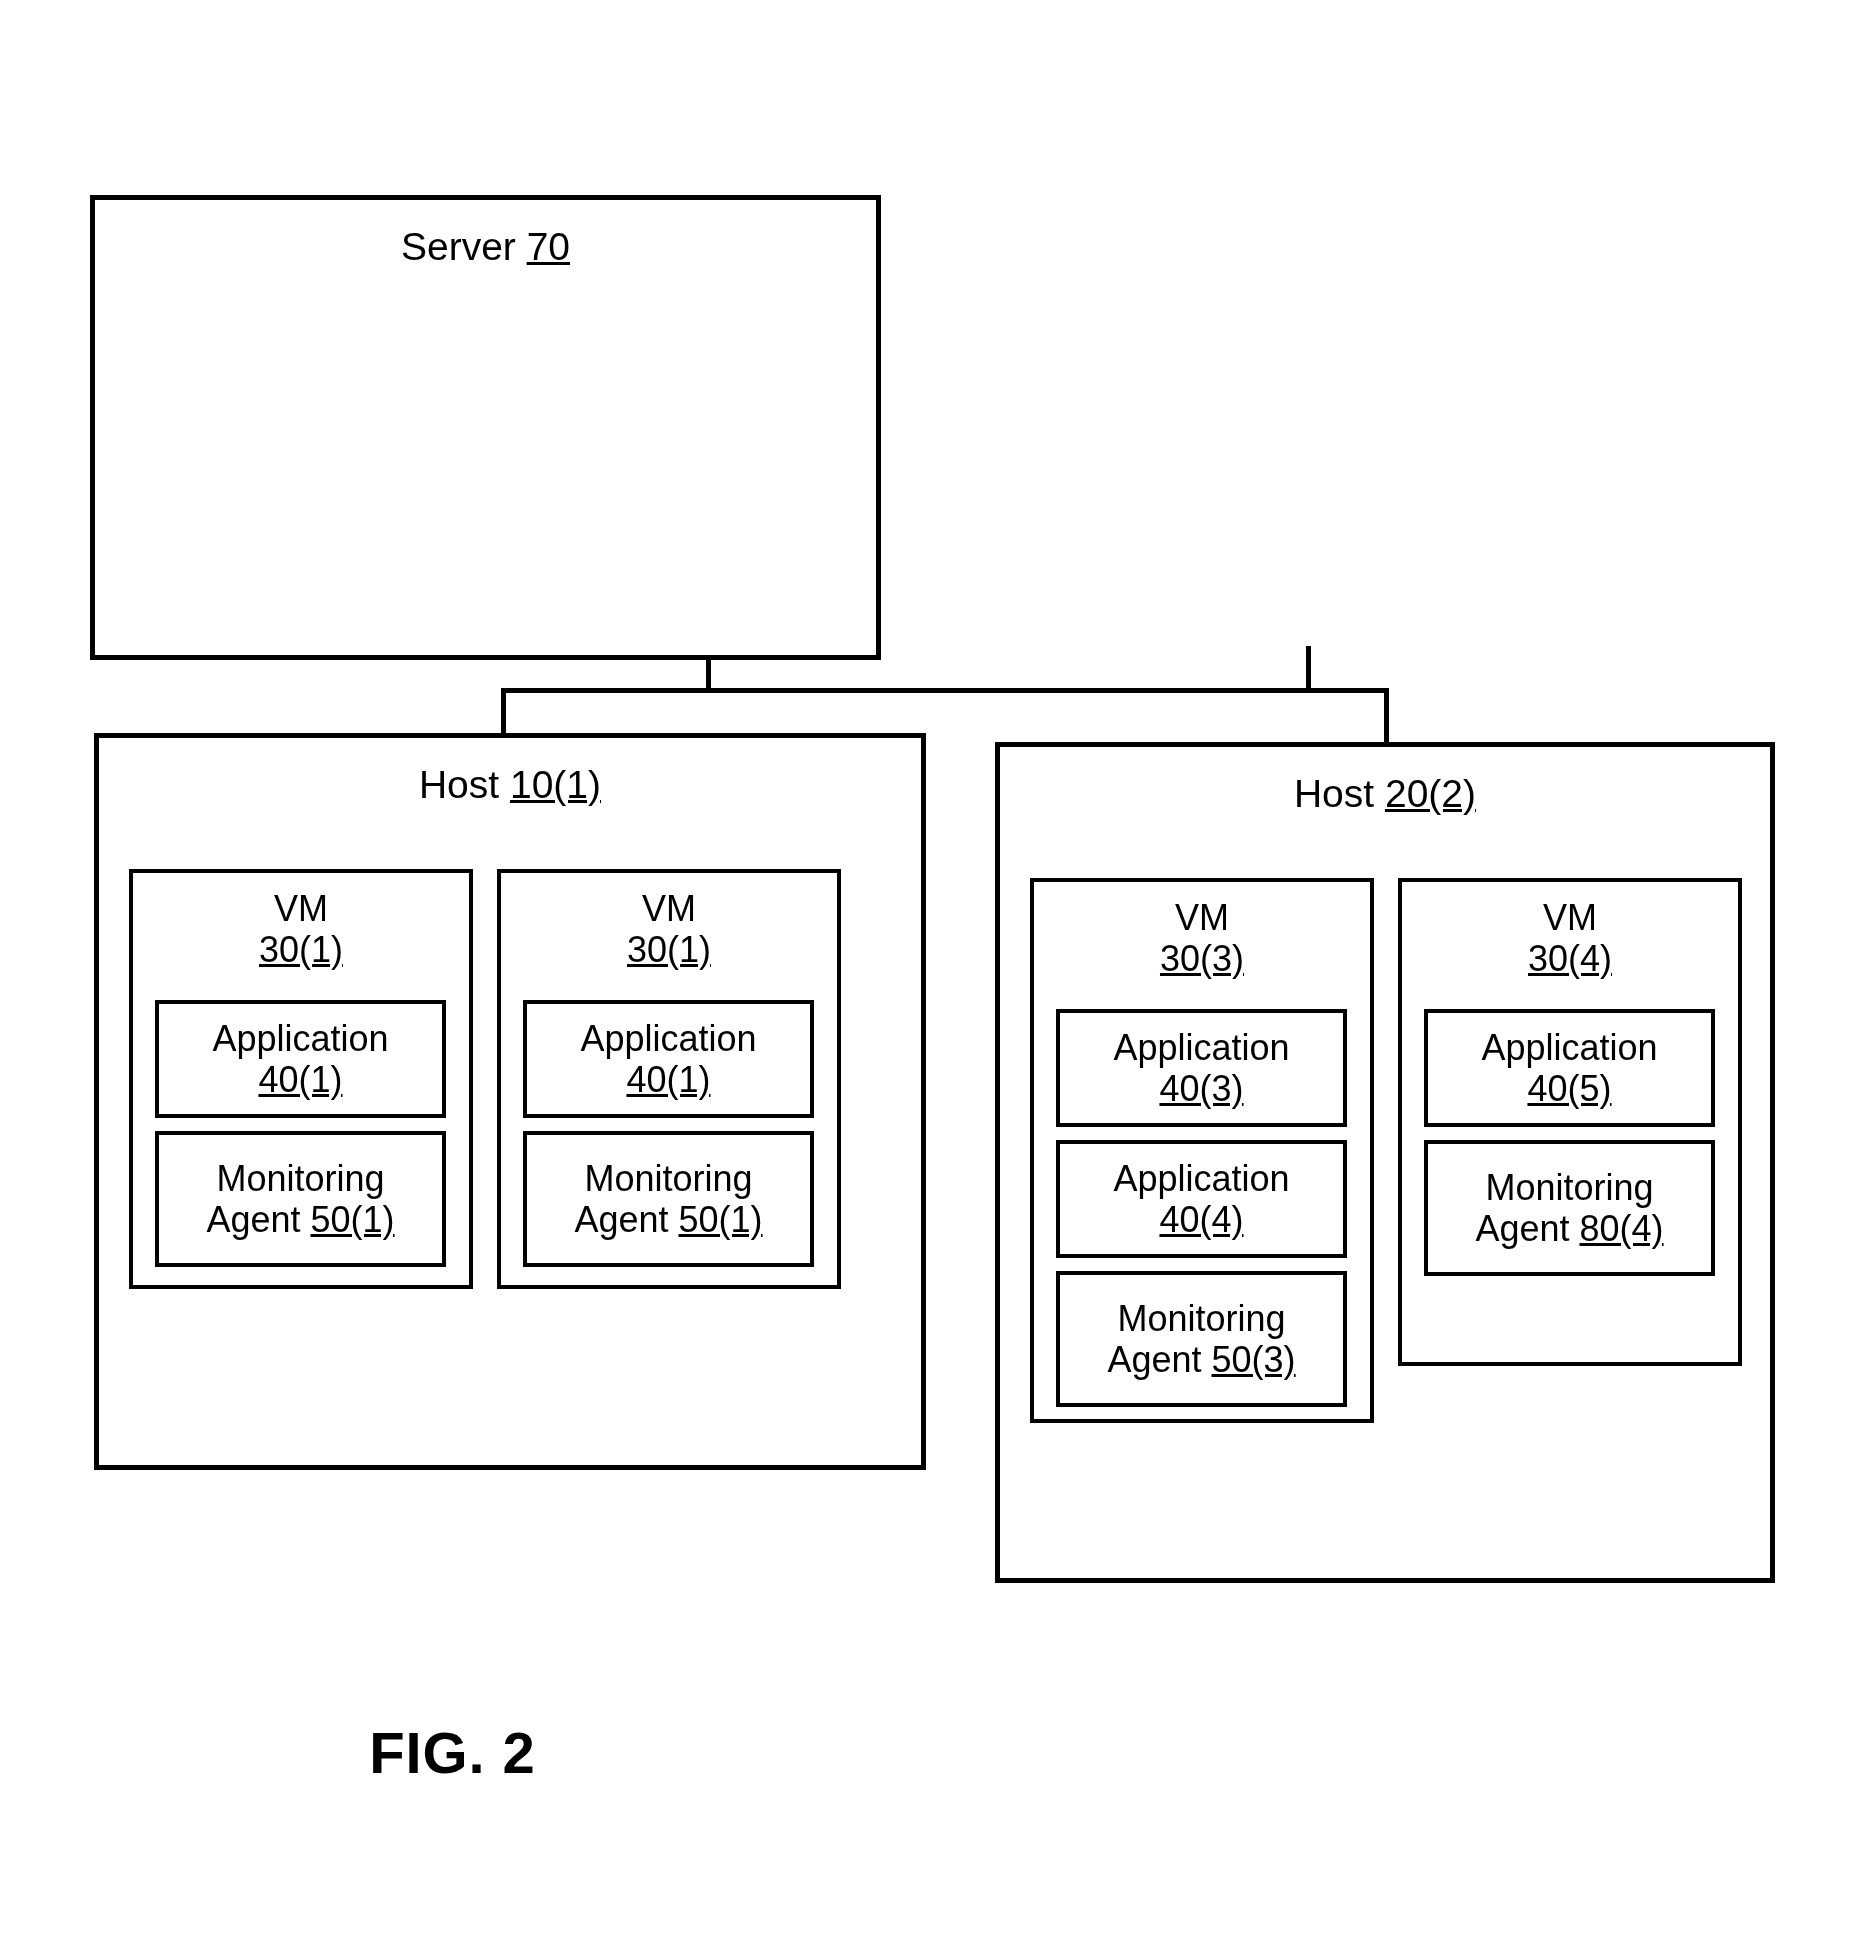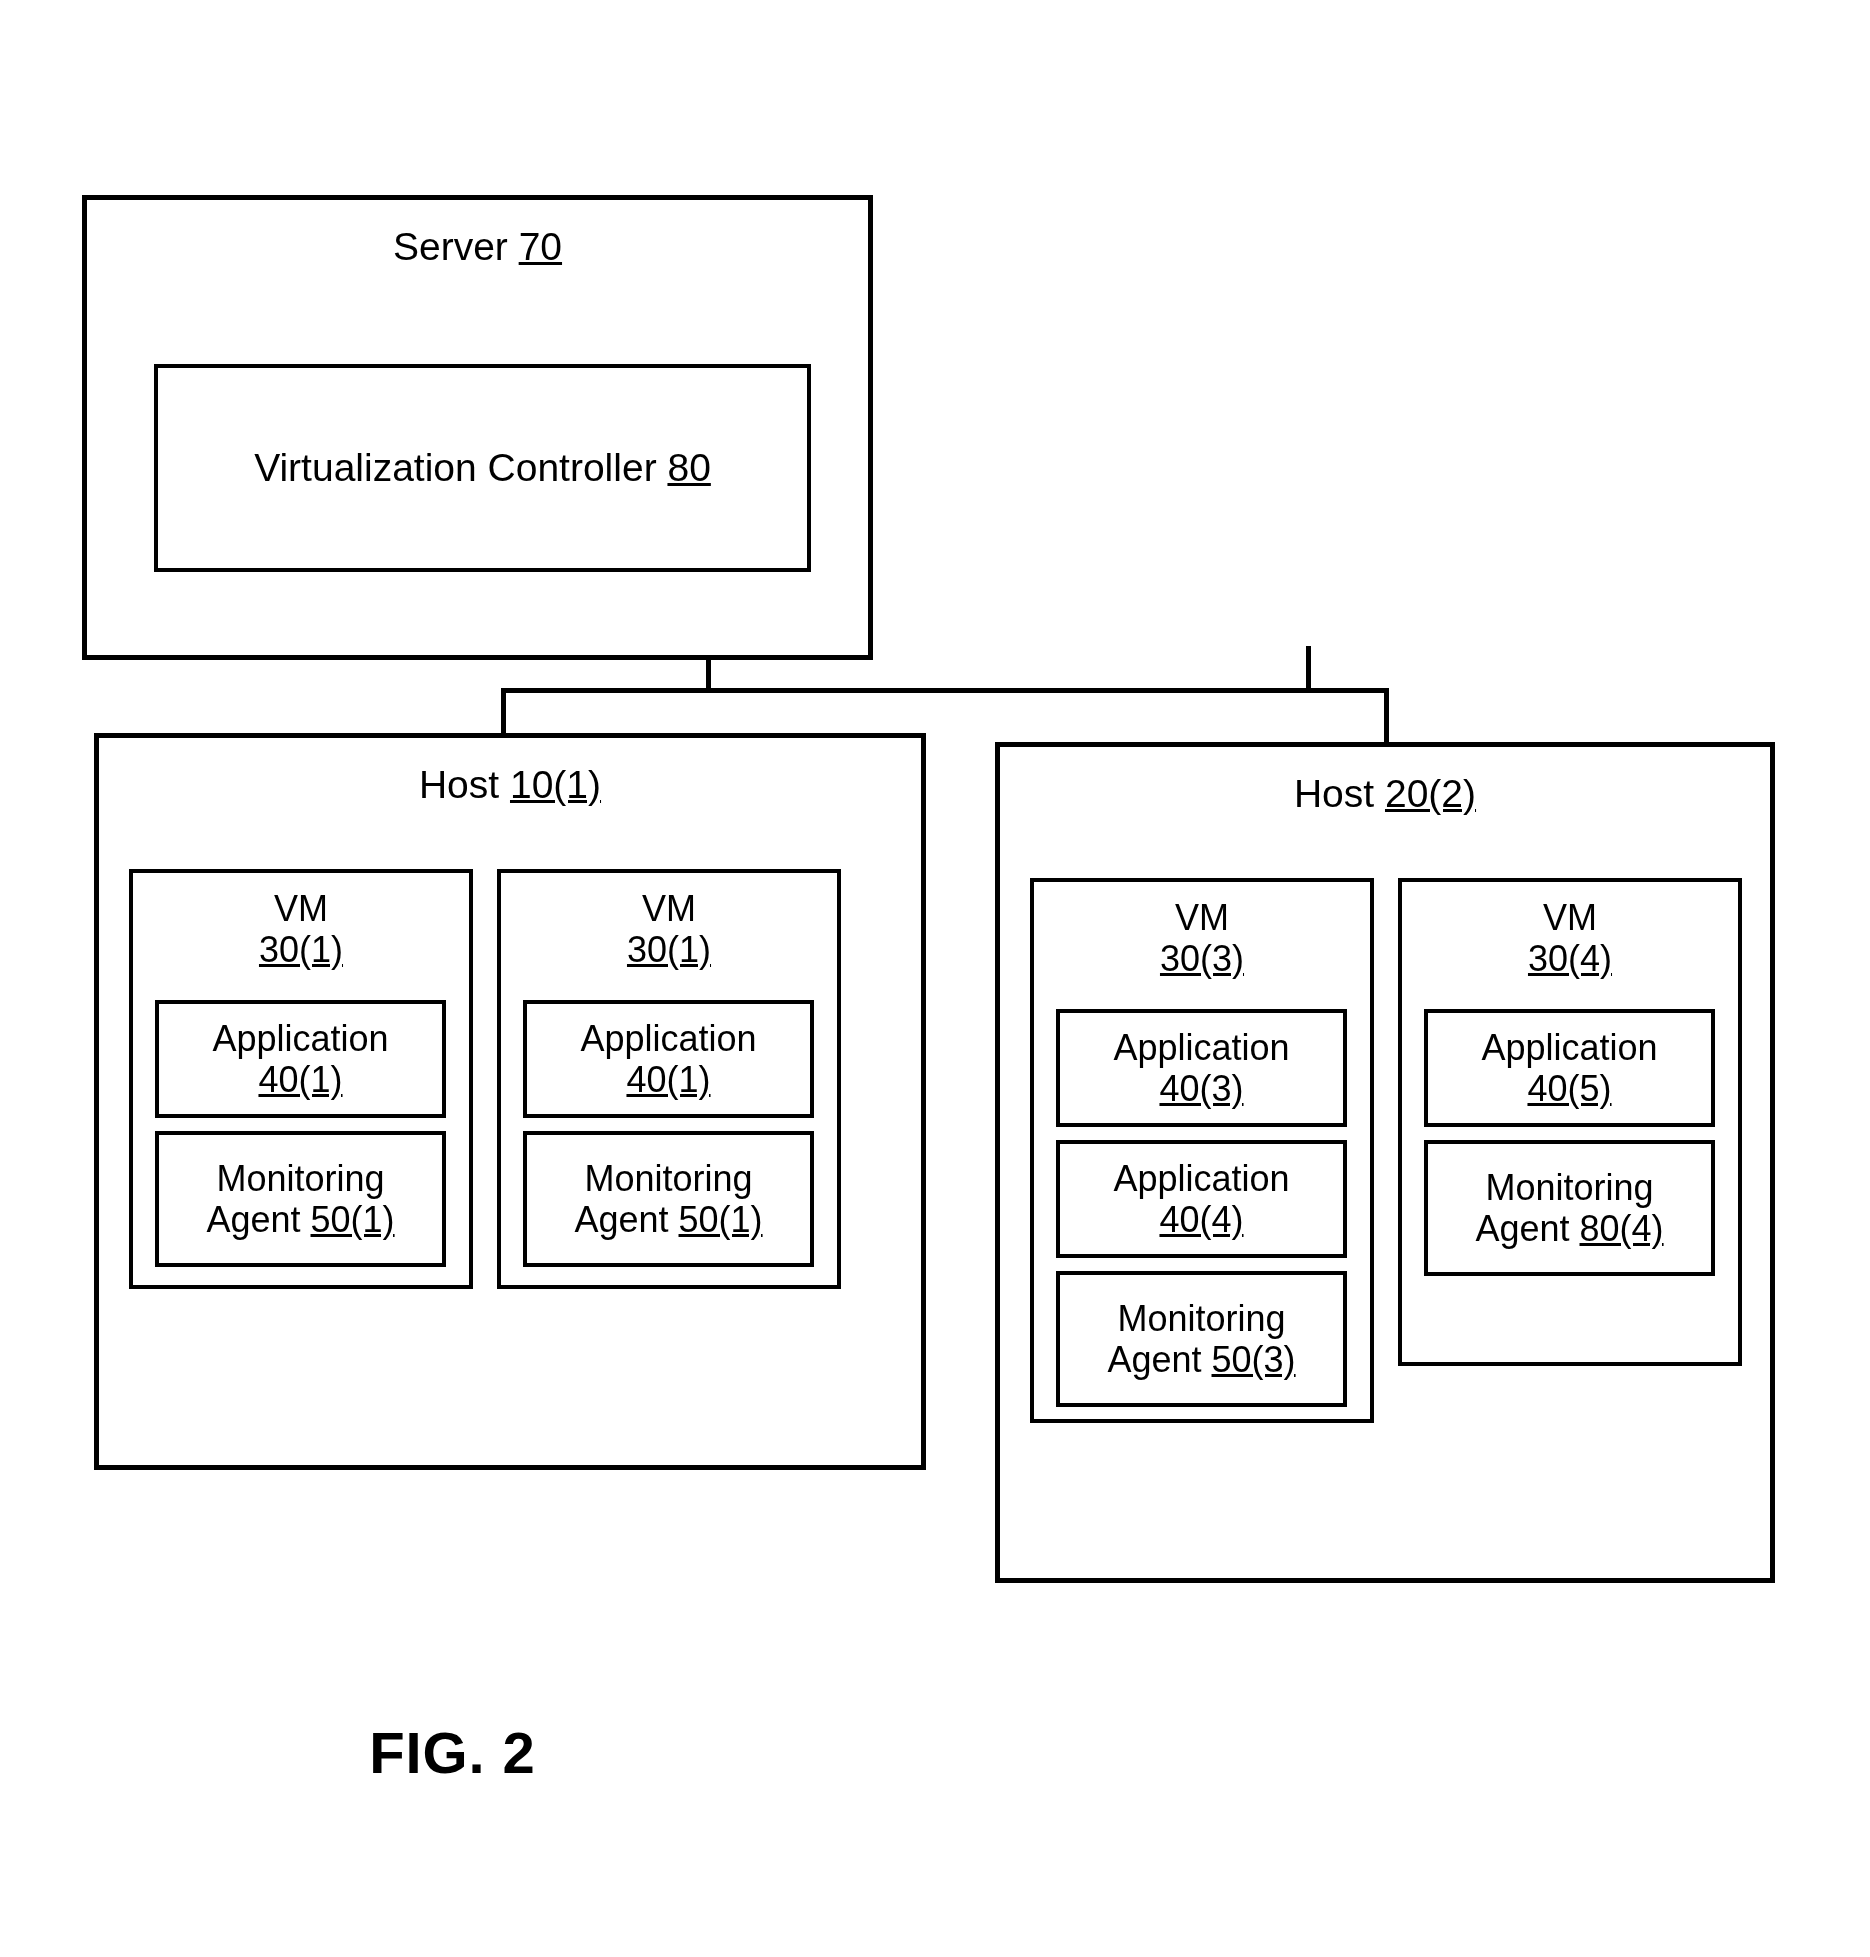--- a/index.html
+++ b/index.html
@@ -88,28 +88,23 @@
     font-size: 58px;
     font-weight: bold;
     letter-spacing: 0.9px;
   }
 </style>
 </head>
 <body>
 
 <div id="figure">
 
-  <div class="box" style="left:82px; top:195px; width:791px; height:465px;">
+  <div class="box" style="left:90px; top:195px; width:791px; height:465px;">
     <div class="centered-label title-label" style="top:25px;"><span>Server </span><span class="ref">70</span></div>
 
-    <div class="box inner" style="left:67px; top:164px; width:657px; height:208px;">
-      <div class="fill-center ctrl-label">
-        <span><span>Virtualization Controller </span><span class="ref">80</span></span>
-      </div>
-    </div>
   </div>
 
 
   <div class="line-v" style="left:706px; top:655px; height:38px;"></div>
 
   <div class="line-v" style="left:1306px; top:646px; height:47px;"></div>
 
   <div class="line-h" style="left:501px; top:688px; width:888px;"></div>
 
   <div class="line-v" style="left:501px; top:688px; height:51px;"></div>

